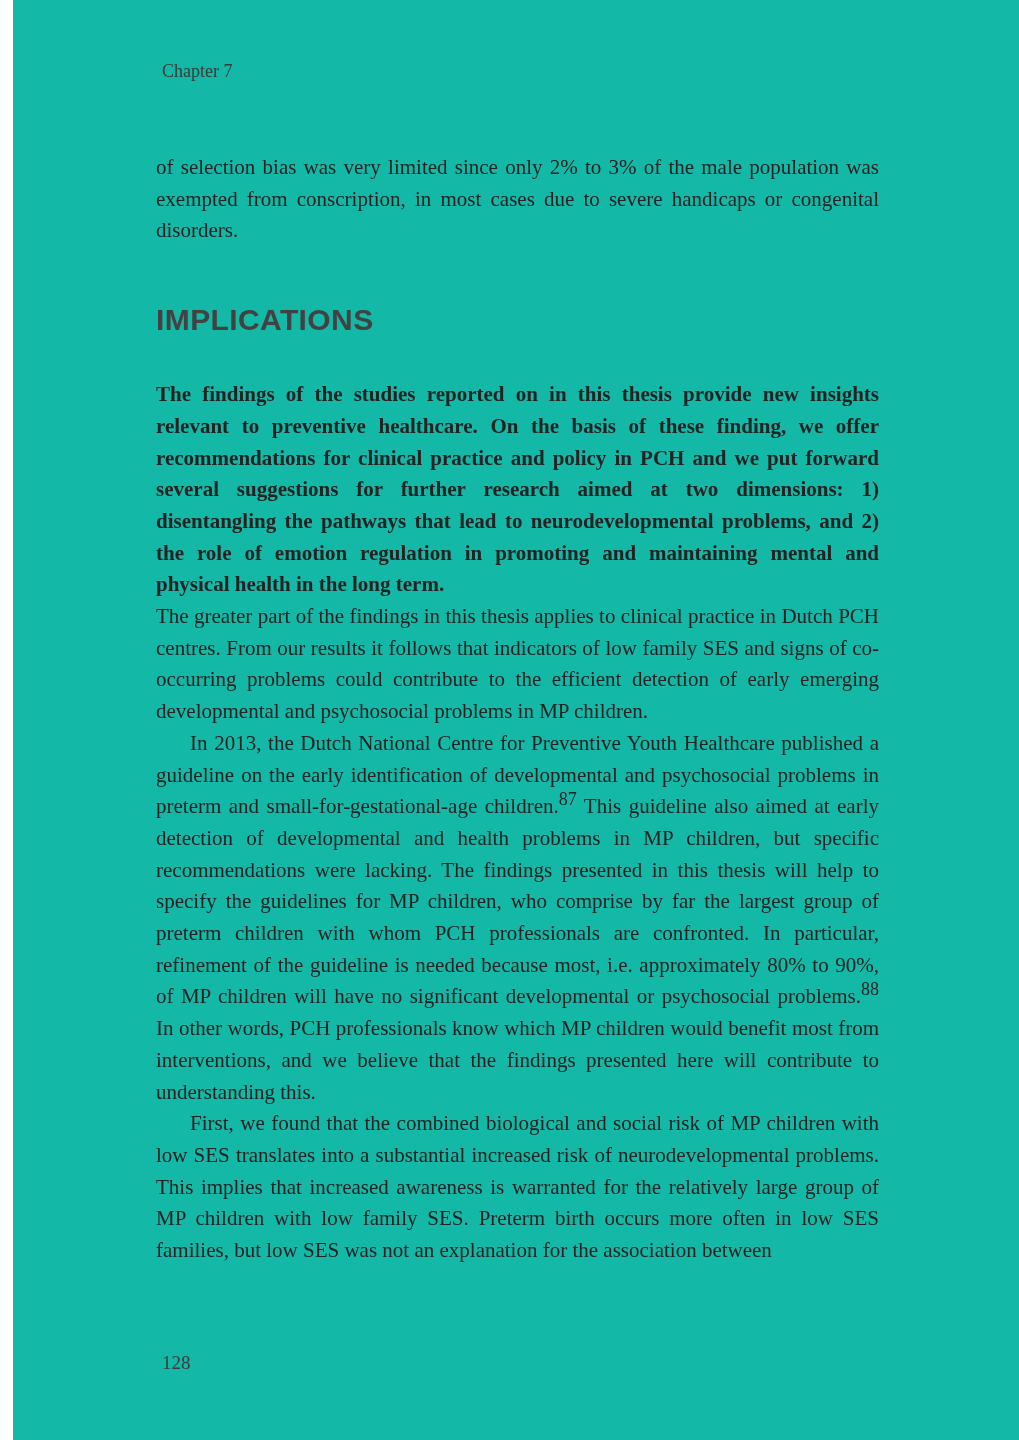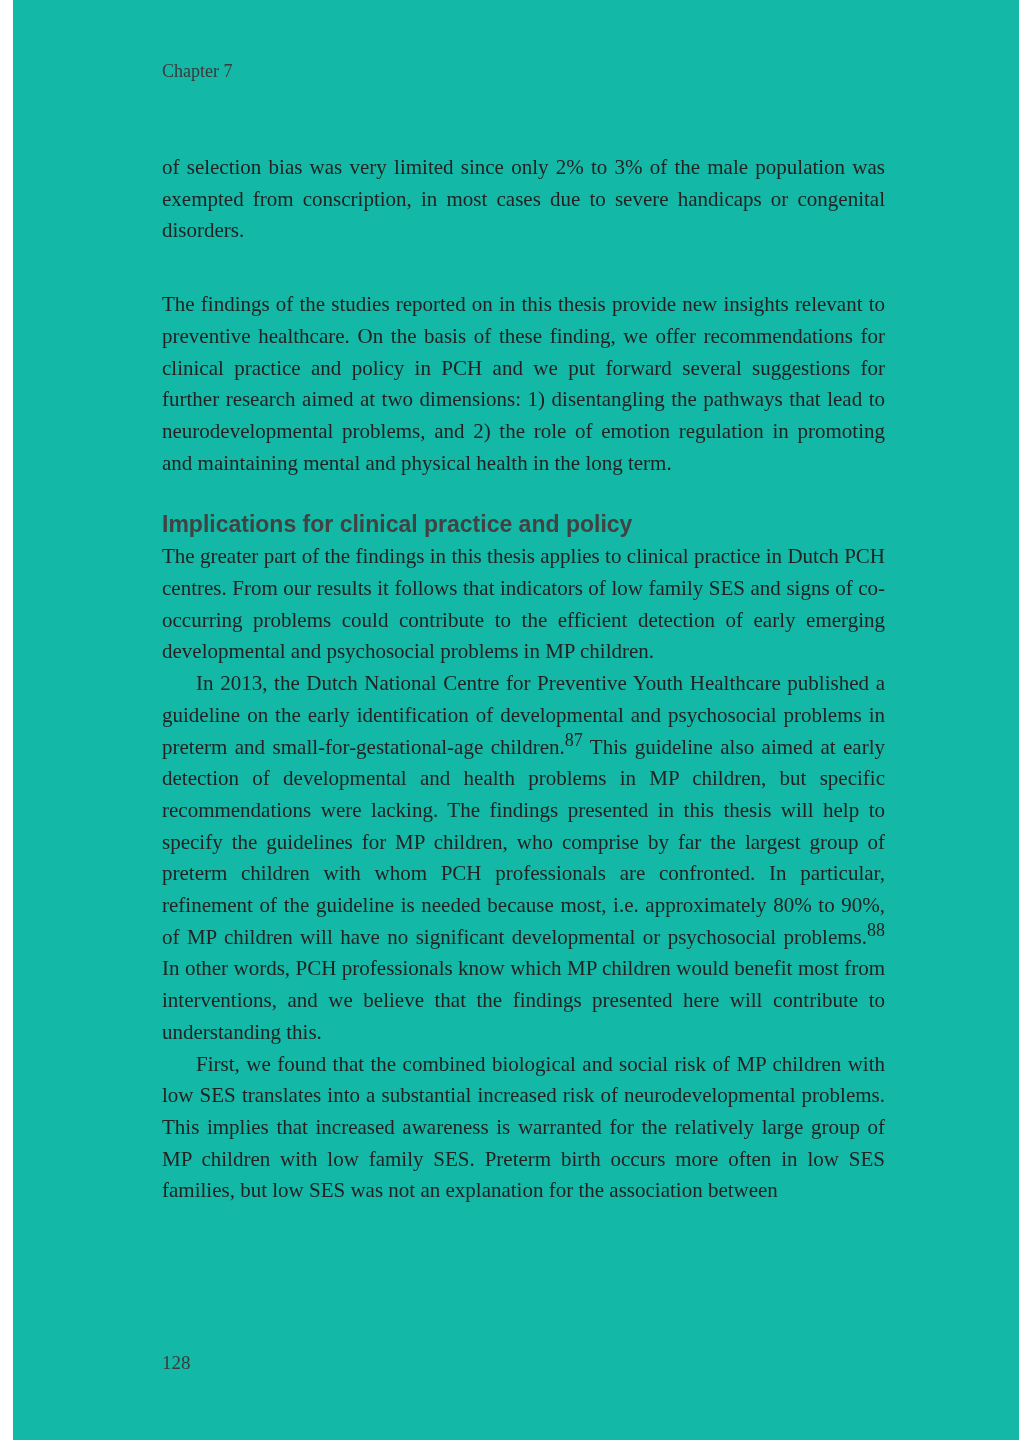--- a/index.html
+++ b/index.html
@@ -20,21 +20,21 @@
   .running-header {
     position: absolute;
     left: 149px;
     top: 60px;
     font-size: 18px;
     line-height: 22px;
     color: #3a3a3a;
   }
   .content {
     position: absolute;
-    left: 149px;
+    left: 143px;
     top: 152px;
     width: 723px;
   }
   .para {
     font-size: 21px;
     line-height: 31.7px;
     text-align: justify;
     margin: 0;
     color: #232323;
   }
@@ -45,20 +45,21 @@
     margin: 56px 0 0 0;
     font-family: "Liberation Sans", sans-serif;
     font-weight: 700;
     font-size: 30px;
     line-height: 34px;
     letter-spacing: 0.4px;
     color: #424242;
   }
   .section-lead {
     margin-top: 42px;
+    font-weight: bold;
   }
   .subsection-heading {
     margin: 30px 0 1px 0;
     font-family: "Liberation Sans", sans-serif;
     font-weight: 700;
     font-size: 23px;
     line-height: 31px;
     color: #424242;
   }
   sup {
@@ -79,24 +80,24 @@
 <body>
 
 <div class="page">
 
   <div class="running-header">Chapter 7</div>
 
   <main class="content">
 
     <p class="para">of selection bias was very limited since only 2% to 3% of the male population was exempted from conscription, in most cases due to severe handicaps or congenital disorders.</p>
 
+    <h1 class="section-heading">IMPLICATIONS</h1>
 
     <p class="para section-lead">The findings of the studies reported on in this thesis provide new insights relevant to preventive healthcare. On the basis of these finding, we offer recommendations for clinical practice and policy in PCH and we put forward several suggestions for further research aimed at two dimensions: 1) disentangling the pathways that lead to neurodevelopmental problems, and 2) the role of emotion regulation in promoting and maintaining mental and physical health in the long term.</p>
 
-    <h2 class="subsection-heading">Implications for clinical practice and policy</h2>
 
     <p class="para">The greater part of the findings in this thesis applies to clinical practice in Dutch PCH centres. From our results it follows that indicators of low family SES and signs of co-occurring problems could contribute to the efficient detection of early emerging developmental and psychosocial problems in MP children.</p>
 
     <p class="para indent"><span>In 2013, the Dutch National Centre for Preventive Youth Healthcare published a guideline on the early identification of developmental and psychosocial problems in preterm and small-for-gestational-age children.</span><sup>87</sup><span> This guideline also aimed at early detection of developmental and health problems in MP children, but specific recommendations were lacking. The findings presented in this thesis will help to specify the guidelines for MP children, who comprise by far the largest group of preterm children with whom PCH professionals are confronted. In particular, refinement of the guideline is needed because most, i.e. approximately 80% to 90%, of MP children will have no significant developmental or psychosocial problems.</span><sup>88</sup><span> In other words, PCH professionals know which MP children would benefit most from interventions, and we believe that the findings presented here will contribute to understanding this.</span></p>
 
     <p class="para indent">First, we found that the combined biological and social risk of MP children with low SES translates into a substantial increased risk of neurodevelopmental problems. This implies that increased awareness is warranted for the relatively large group of MP children with low family SES. Preterm birth occurs more often in low SES families, but low SES was not an explanation for the association between</p>
 
   </main>
 
   <div class="page-number">128</div>

